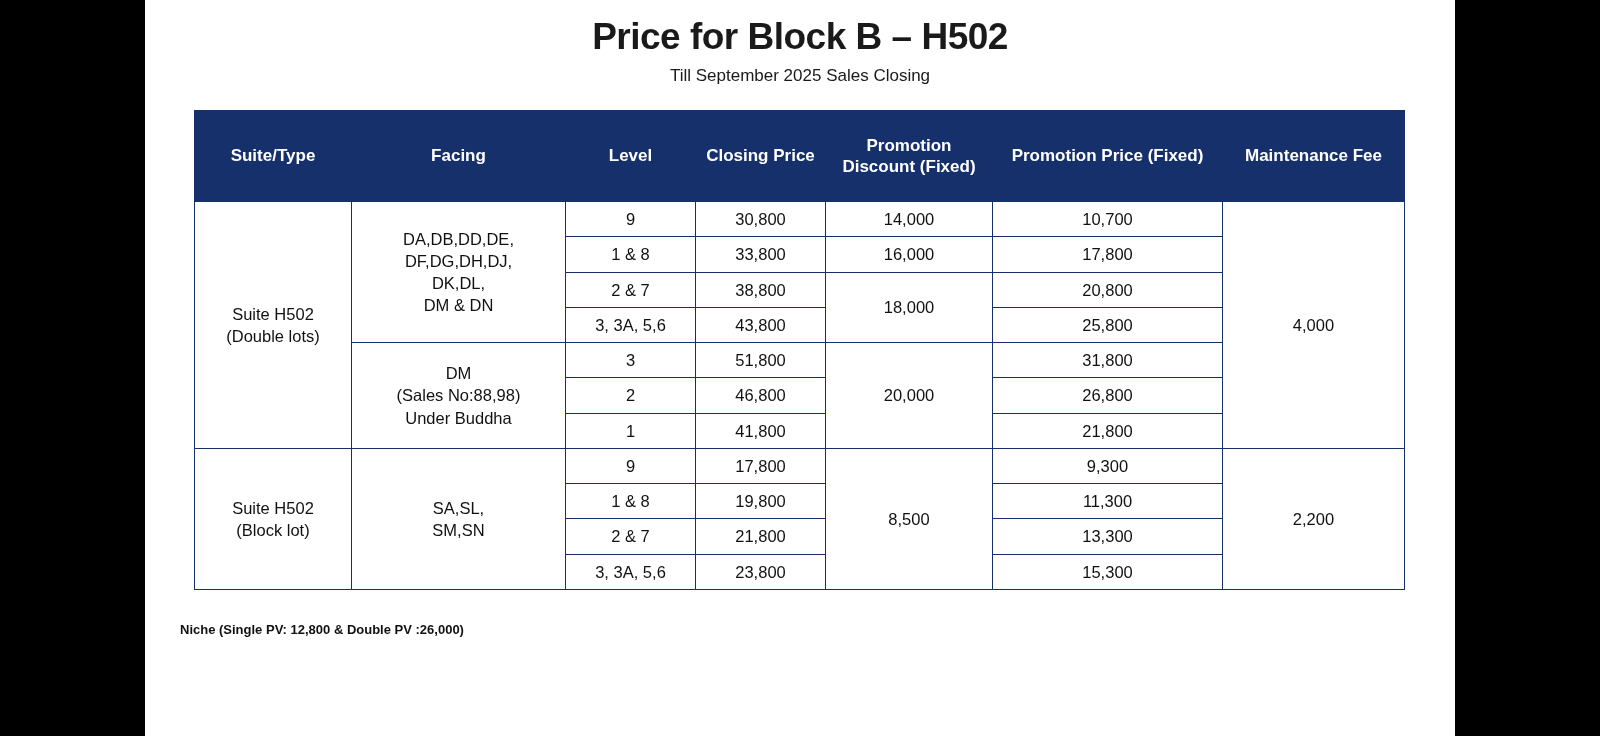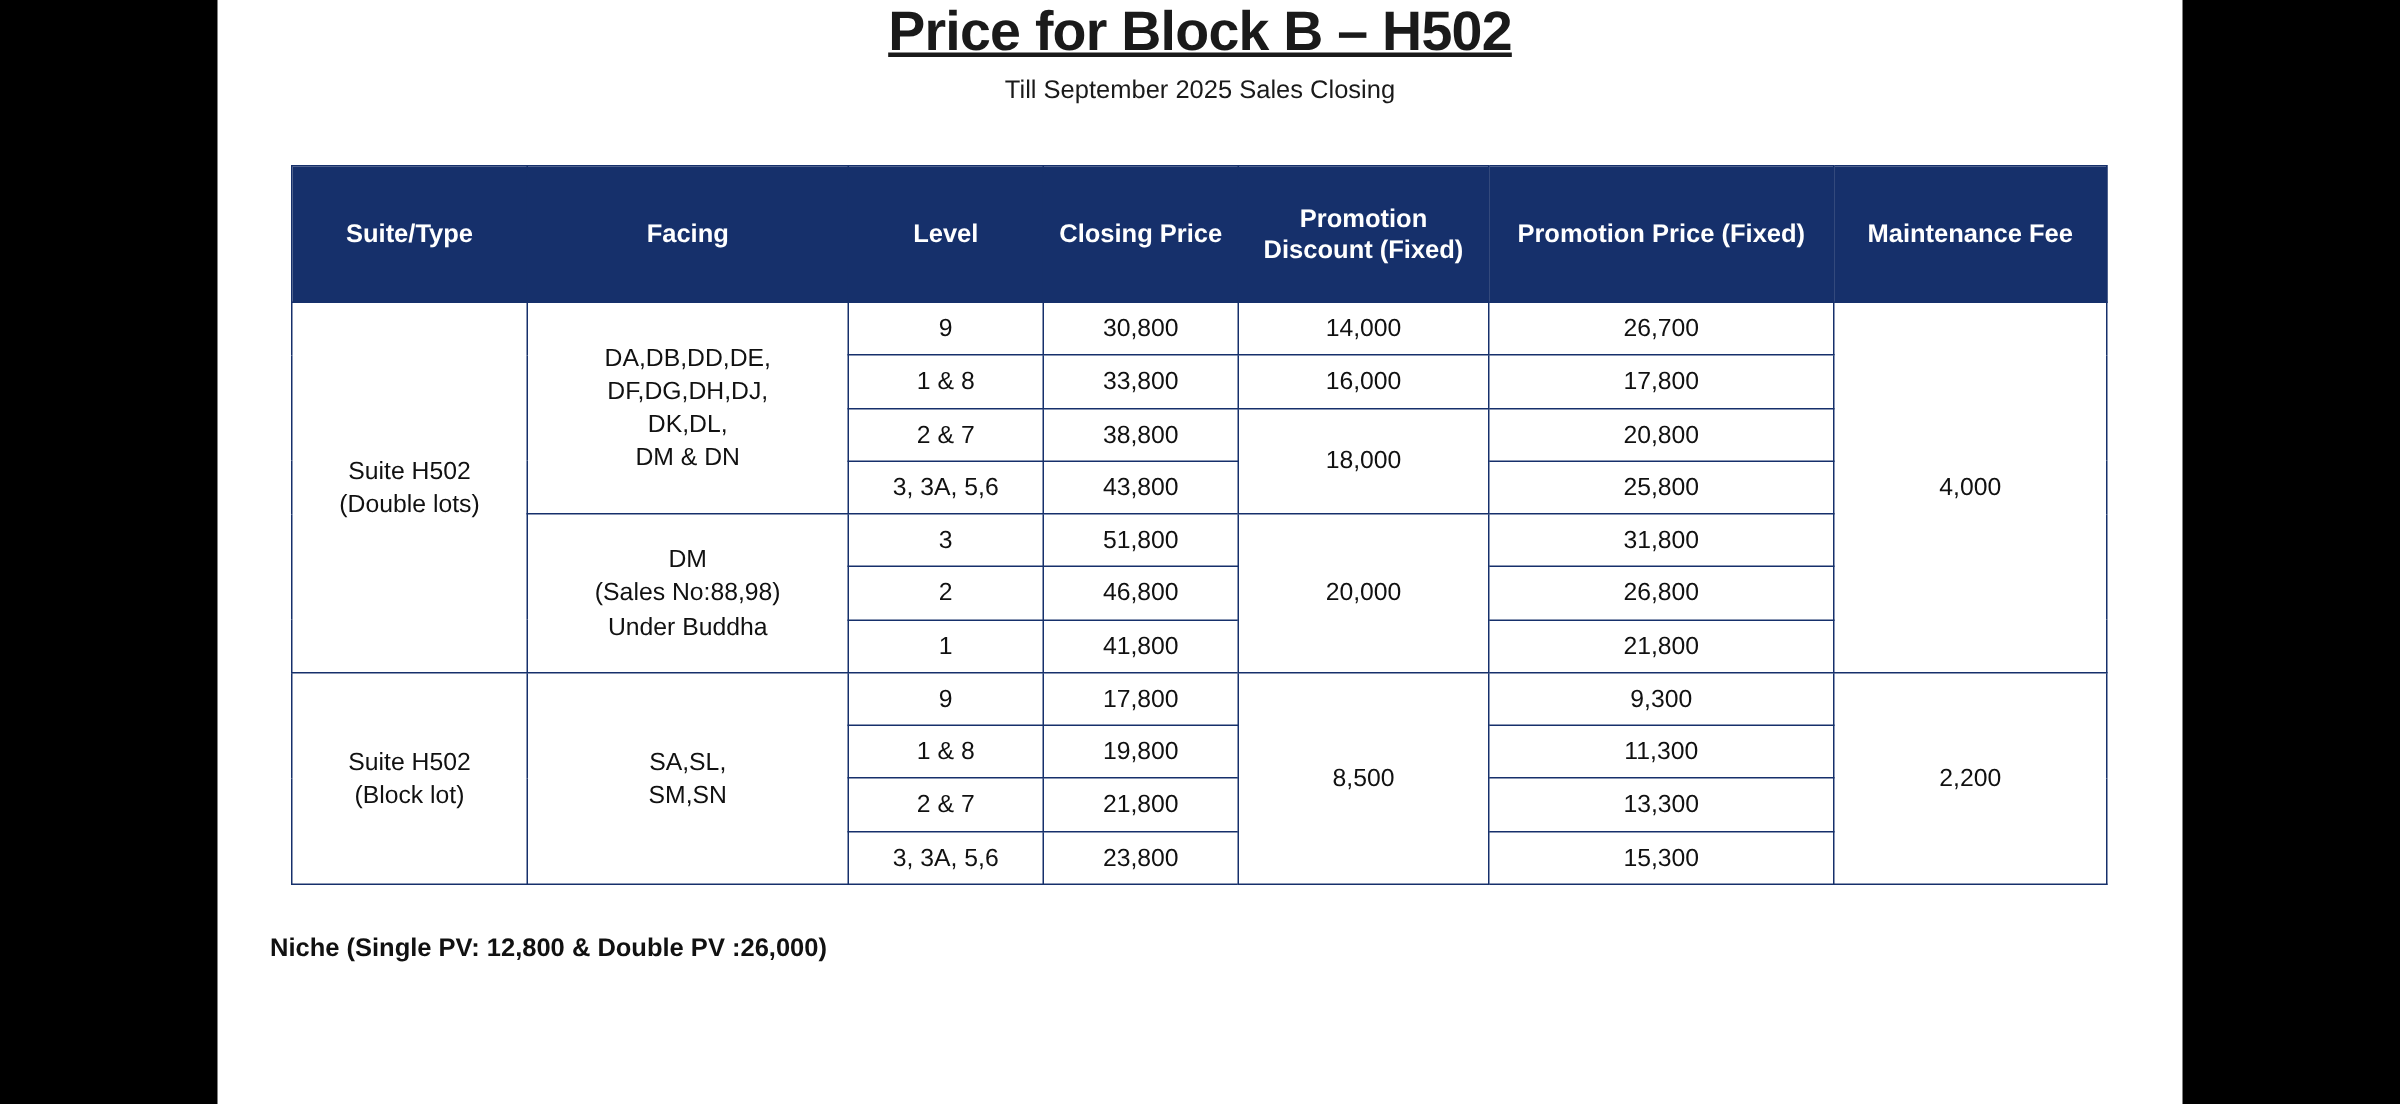--- a/index.html
+++ b/index.html
@@ -20,22 +20,22 @@
     width: 1310px;
     height: 736px;
     background: #ffffff;
   }
   .title {
     text-align: center;
     font-size: 37px;
     font-weight: bold;
     color: #1a1a1a;
     letter-spacing: -0.5px;
+    margin-top: 16px;
     line-height: 1.15;
-    text-decoration: underline;
   }
   .subtitle {
     text-align: center;
     font-size: 17px;
     font-weight: normal;
     color: #1a1a1a;
     margin-top: 7px;
   }
   .table-wrap {
     position: absolute;
@@ -78,21 +78,21 @@
   .col2 { width: 214px; }
   .col3 { width: 130px; }
   .col4 { width: 130px; }
   .col5 { width: 167px; }
   .col6 { width: 230px; }
   .col7 { width: 182px; }
   .note {
     position: absolute;
     left: 35px;
     top: 622px;
-    font-size: 17px;
+    font-size: 13px;
     font-weight: bold;
     color: #111111;
   }
 </style>
 </head>
 <body>
 
 <div class="slide">
 
   <div class="title">Price for Block B – H502</div>
@@ -129,21 +129,21 @@
           </td>
           <td rowspan="4">
             <span>DA,DB,DD,DE,</span><br>
             <span>DF,DG,DH,DJ,</span><br>
             <span>DK,DL,</span><br>
             <span>DM &amp; DN</span>
           </td>
           <td>9</td>
           <td>30,800</td>
           <td>14,000</td>
-          <td>26,700</td>
+          <td>10,700</td>
           <td rowspan="7">4,000</td>
         </tr>
         <tr>
           <td>1 &amp; 8</td>
           <td>33,800</td>
           <td>16,000</td>
           <td>17,800</td>
         </tr>
         <tr>
           <td>2 &amp; 7</td>

